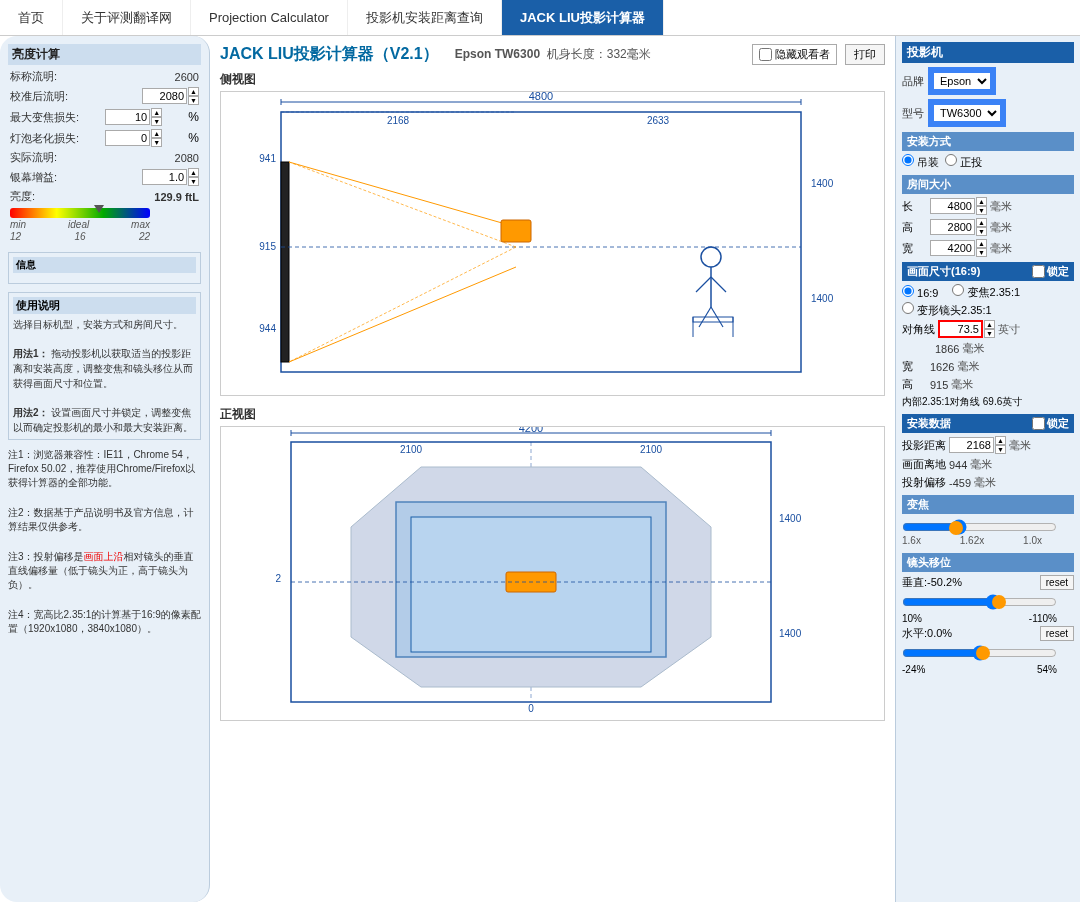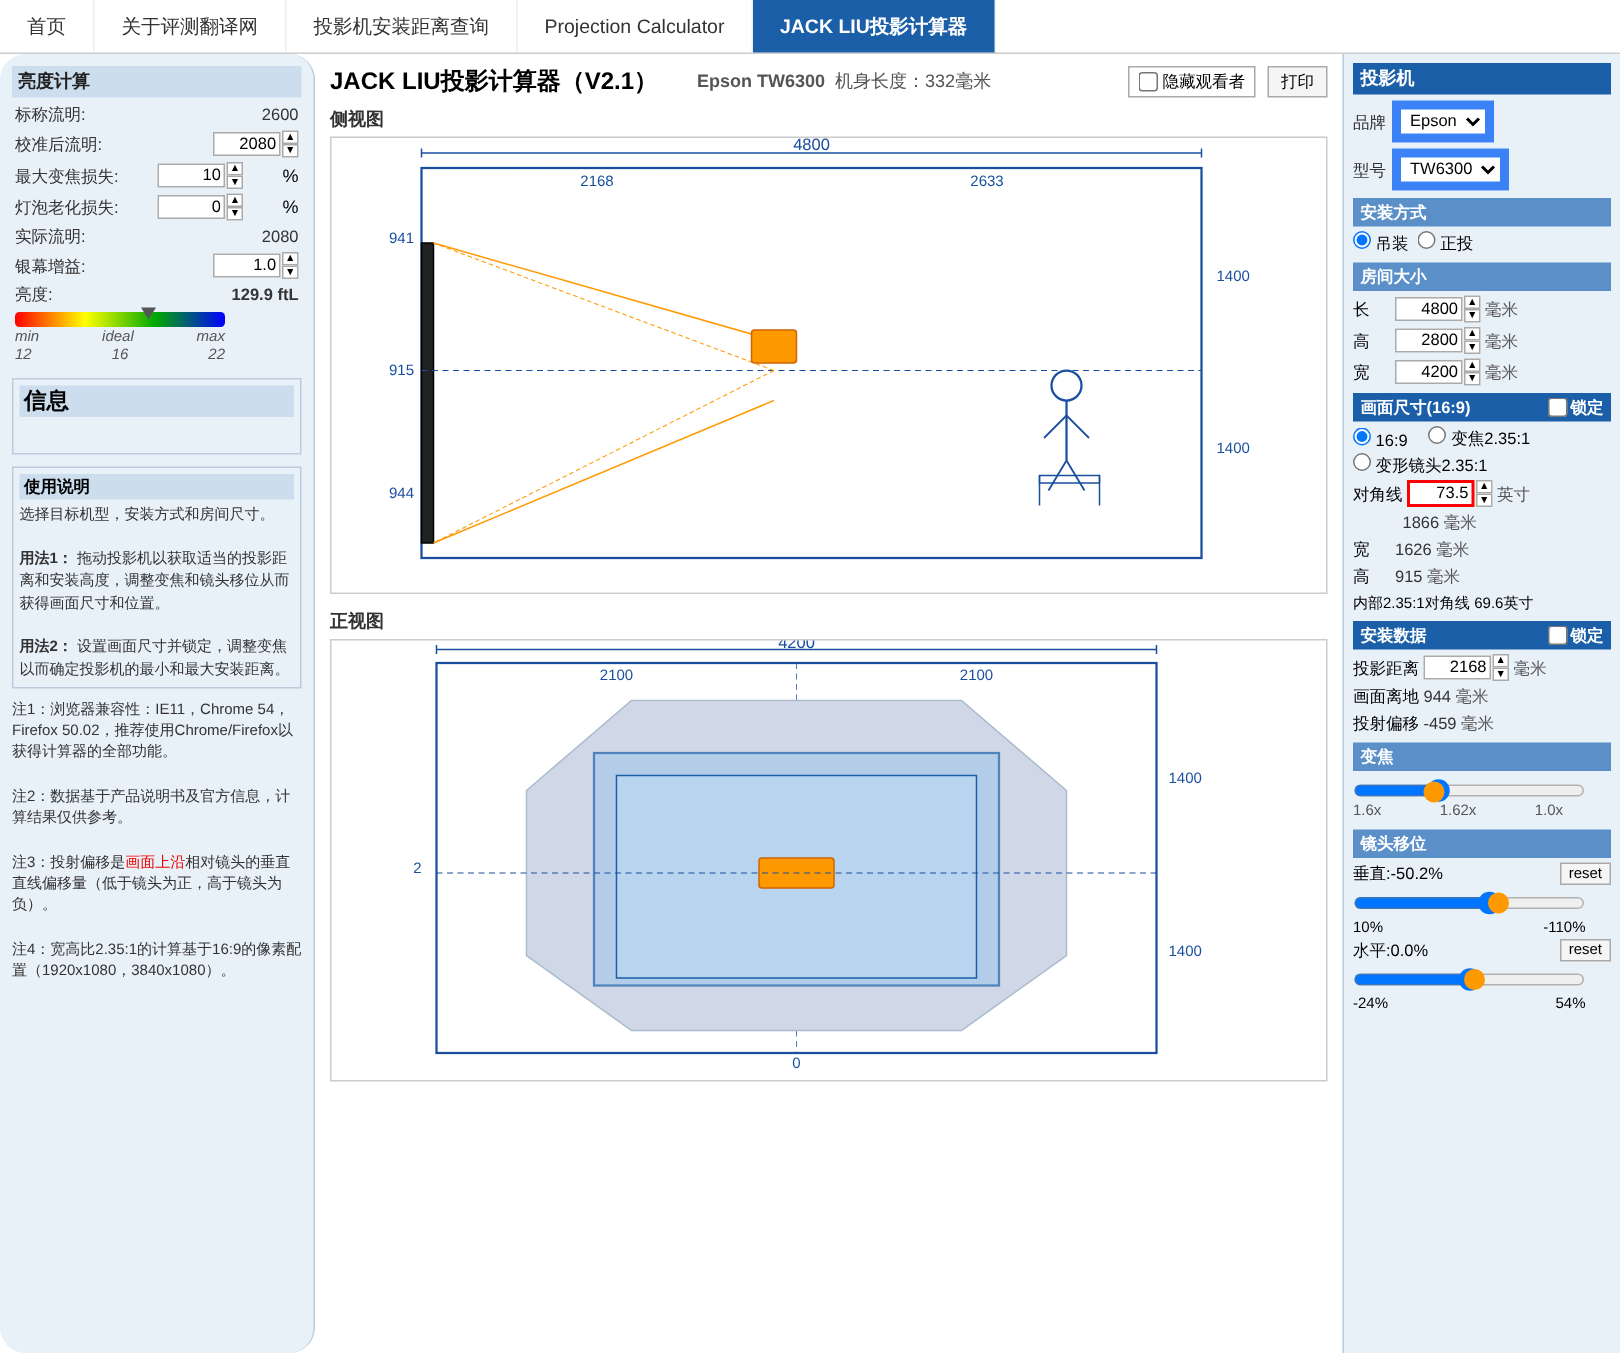--- a/index.html
+++ b/index.html
@@ -21,33 +21,33 @@
     .left-label { font-size: 11px; color: #333; }
     .left-value { font-size: 11px; color: #333; }
     .spin-input { display: flex; align-items: center; }
     .spin-input input { width: 45px; text-align: right; border: 1px solid #aaa; padding: 1px 2px; font-size: 11px; }
     .spin-btn { display: flex; flex-direction: column; margin-left: 1px; }
     .spin-btn span { font-size: 7px; cursor: pointer; line-height: 1; padding: 0 1px; border: 1px solid #aaa; background: #fff; }
     .bar-gradient { height: 10px; width: 140px; background: linear-gradient(to right, #f00, #ff0, #0a0, #00f); border-radius: 3px; position: relative; }
     .bar-labels { display: flex; justify-content: space-between; width: 140px; font-size: 10px; color: #555; margin-top: 1px; font-style: italic; }
 
     .info-section { background: #e8f0f8; border: 1px solid #bcd; padding: 4px; margin-bottom: 8px; }
-    .info-title { font-weight: bold; font-size: 15px; background: #cde; padding: 1px 3px; margin-bottom: 20px; }
+    .info-title { font-weight: bold; font-size: 10px; background: #cde; padding: 1px 3px; margin-bottom: 6px; }
 
     .usage-section { background: #e8f0f8; border: 1px solid #bcd; padding: 4px; margin-bottom: 8px; }
     .usage-title { font-weight: bold; font-size: 11px; background: #cde; padding: 1px 3px; margin-bottom: 3px; }
     .usage-text { font-size: 10px; color: #333; line-height: 1.5; }
     .usage-text strong { font-weight: bold; }
     .note-text { font-size: 10px; color: #333; line-height: 1.4; margin-bottom: 2px; }
     .note-text .highlight { color: #e00; }
 
     
     .center-panel { flex: 1; padding: 8px 10px; overflow-y: auto; background: #fff; }
     .center-header { display: flex; align-items: center; margin-bottom: 4px; }
-    .center-title { font-size: 16px; font-weight: bold; color: #000000; margin-right: 26px; }
+    .center-title { font-size: 16px; font-weight: bold; color: #0369a1; margin-right: 16px; }
     .center-subtitle { font-size: 12px; color: #555; margin-right: auto; }
     .header-btns { display: flex; align-items: center; gap: 8px; }
     .checkbox-label { display: flex; align-items: center; gap: 3px; font-size: 11px; border: 1px solid #aaa; padding: 2px 6px; }
     .print-btn { border: 1px solid #aaa; padding: 2px 8px; cursor: pointer; background: #f5f5f5; font-size: 11px; }
 
     .diagram-title { font-size: 12px; font-weight: bold; color: #333; margin: 6px 0 3px; }
 
     
     .diagram-container { border: 1px solid #ccc; margin-bottom: 10px; background: #fff; }
 
@@ -72,22 +72,22 @@
     .reset-btn { font-size: 10px; border: 1px solid #aaa; padding: 1px 5px; cursor: pointer; background: #f5f5f5; }
 
     .section-divider { background: #1a5fa8; color: #fff; font-weight: bold; font-size: 11px; padding: 2px 5px; margin: 5px 0 3px; display: flex; align-items: center; justify-content: space-between; }
   </style>
 </head>
 <body>
 
 <nav class="navbar">
   <a>首页</a>
   <a>关于评测翻译网</a>
+  <a>Projection Calculator</a>
   <a>投影机安装距离查询</a>
-  <a>Projection Calculator</a>
   <a class="active">JACK LIU投影计算器</a>
 </nav>
 
 <div class="main-layout">
 
   <div class="left-panel">
     <div class="left-section">
       <div class="left-section-title">亮度计算</div>
 
       <div class="left-row">

